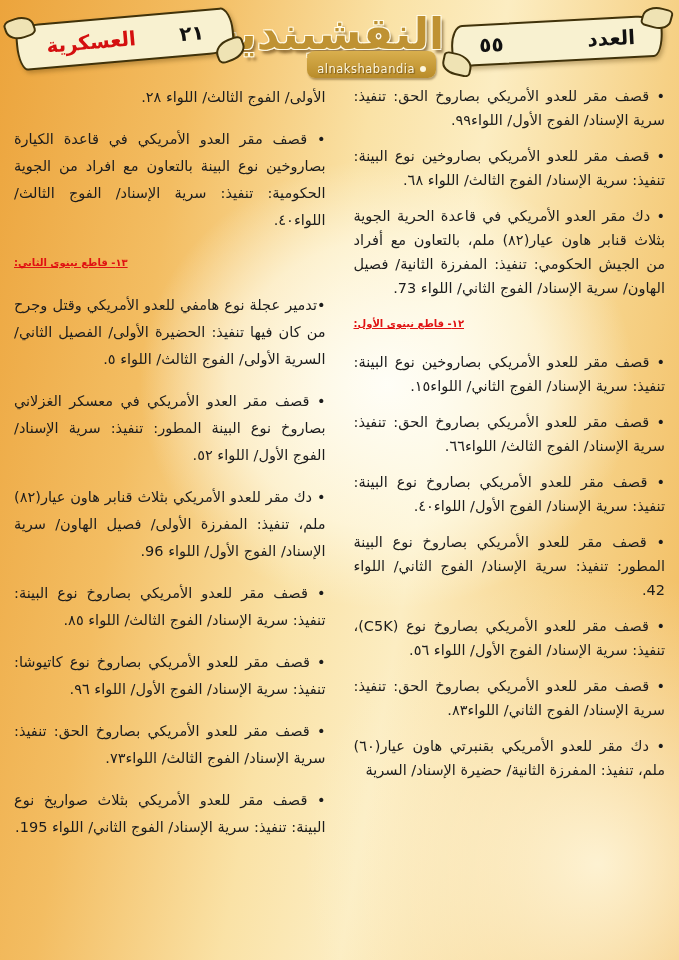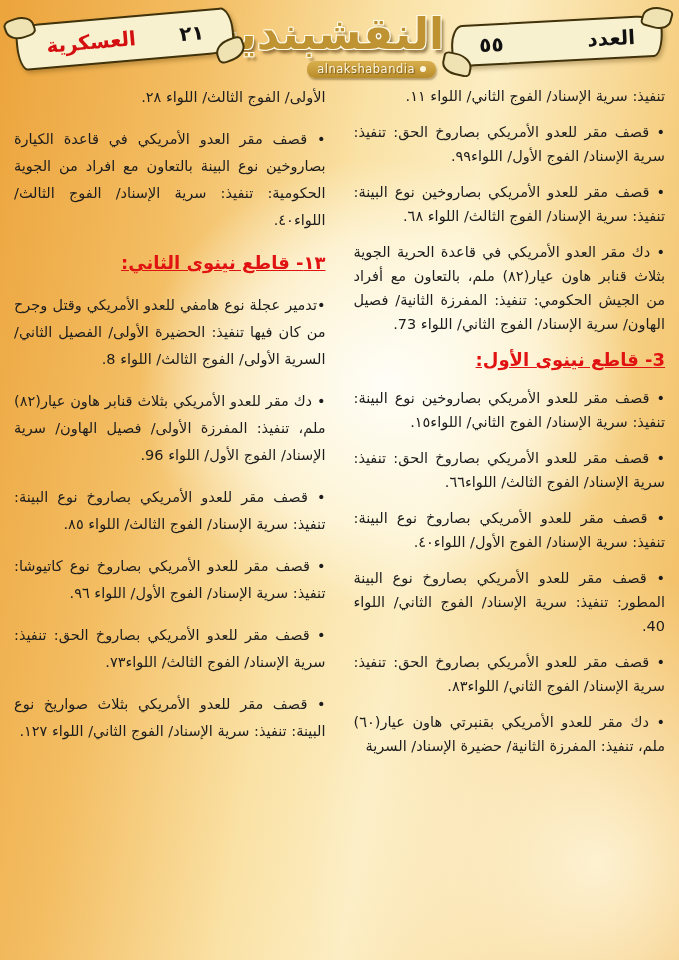--- a/index.html
+++ b/index.html
@@ -66,21 +66,21 @@
     text-shadow:
       -1px -1px 0 #fffbe8, 1px -1px 0 #fffbe8, -1px 1px 0 #fffbe8, 1px 1px 0 #fffbe8,
       3px 4px 3px rgba(80,50,5,0.55);
     letter-spacing: -2px;
     white-space: nowrap;
   }
   .logo-subtitle-wrap {
     position: absolute; right: 8px; bottom: 4px;
     background: linear-gradient(180deg, #d9af4e, #b98c2a);
     border-radius: 8px;
-    padding: 1px 10px 2px 10px;
+    padding: 11px 10px 2px 10px;
     display: flex; align-items: center; gap: 5px;
     box-shadow: 1px 2px 2px rgba(80,50,5,0.4);
   }
   .logo-dot { width: 6px; height: 6px; border-radius: 50%; background: #fdf6dd; display: inline-block; }
   .logo-subtitle {
     font-size: 11.5px; color: #fdf6dd; letter-spacing: 0.5px;
     text-shadow: 1px 1px 1px rgba(70,45,5,0.6);
   }
 
   
@@ -95,23 +95,23 @@
     font-size: 14.5px;
     text-align: justify;
     text-justify: inter-word;
     color: #1c1c1c;
   }
   .col-right .para { line-height: 24px; margin-bottom: 12px; }
   .col-left  .para { line-height: 27px; margin-bottom: 15px; }
 
   .heading {
     font-weight: bold;
-    font-size: 18px;
+    font-size: 10px;
     text-decoration: underline;
-    text-align: right;
+    text-align: left;
   }
   .col-right .heading { margin: 4px 0 14px 0; }
   .col-left  .heading { margin: 6px 0 16px 0; }
 </style>
 </head>
 <body>
 
 <div class="header">
 
   <div class="ribbon ribbon-issue">
@@ -130,38 +130,39 @@
   <div class="ribbon ribbon-section">
     <span class="black-text">٢١</span>
     <span class="red-text" style="color:#d40f0f">العسكرية</span>
   </div>
 
 </div>
 
 <div class="content">
 
   <section class="col col-right">
-    <p class="para">تنفيذ: سرية الإسناد/ الفوج الثاني/ اللواء ١١.</p>
     <p class="para">• قصف مقر للعدو الأمريكي بصاروخ الحق: تنفيذ: سرية الإسناد/ الفوج الأول/ اللواء٩٩.</p>
     <p class="para">• قصف مقر للعدو الأمريكي بصاروخين نوع البينة: تنفيذ: سرية الإسناد/ الفوج الثالث/ اللواء ٦٨.</p>
     <p class="para">• دك مقر العدو الأمريكي في قاعدة الحرية الجوية بثلاث قنابر هاون عيار(٨٢) ملم، بالتعاون مع أفراد من الجيش الحكومي: تنفيذ: المفرزة الثانية/ فصيل الهاون/ سرية الإسناد/ الفوج الثاني/ اللواء 73.</p>
-    <p class="para heading" style="color:#e01212">3- قاطع نينوى الأول:</p>
+    <p class="para heading" style="color:#e01212">١٢- قاطع نينوى الأول:</p>
     <p class="para">• قصف مقر للعدو الأمريكي بصاروخين نوع البينة: تنفيذ: سرية الإسناد/ الفوج الثاني/ اللواء١٥.</p>
     <p class="para">• قصف مقر للعدو الأمريكي بصاروخ الحق: تنفيذ: سرية الإسناد/ الفوج الثالث/ اللواء٦٦.</p>
     <p class="para">• قصف مقر للعدو الأمريكي بصاروخ نوع البينة: تنفيذ: سرية الإسناد/ الفوج الأول/ اللواء٤٠.</p>
-    <p class="para">• قصف مقر للعدو الأمريكي بصاروخ نوع البينة المطور: تنفيذ: سرية الإسناد/ الفوج الثاني/ اللواء 40.</p>
+    <p class="para">• قصف مقر للعدو الأمريكي بصاروخ نوع البينة المطور: تنفيذ: سرية الإسناد/ الفوج الثاني/ اللواء 42.</p>
+    <p class="para">• قصف مقر للعدو الأمريكي بصاروخ نوع (C5K)، تنفيذ: سرية الإسناد/ الفوج الأول/ اللواء ٥٦.</p>
     <p class="para">• قصف مقر للعدو الأمريكي بصاروخ الحق: تنفيذ: سرية الإسناد/ الفوج الثاني/ اللواء٨٣.</p>
     <p class="para">• دك مقر للعدو الأمريكي بقنبرتي هاون عيار(٦٠) ملم، تنفيذ: المفرزة الثانية/ حضيرة الإسناد/ السرية</p>
   </section>
 
   <section class="col col-left">
     <p class="para">الأولى/ الفوج الثالث/ اللواء ٢٨.</p>
     <p class="para">• قصف مقر العدو الأمريكي في قاعدة الكيارة بصاروخين نوع البينة بالتعاون مع افراد من الجوية الحكومية: تنفيذ: سرية الإسناد/ الفوج الثالث/ اللواء٤٠.</p>
     <p class="para heading" style="color:#e01212">١٣- قاطع نينوى الثاني:</p>
-    <p class="para">•تدمير عجلة نوع هامفي للعدو الأمريكي وقتل وجرح من كان فيها تنفيذ: الحضيرة الأولى/ الفصيل الثاني/ السرية الأولى/ الفوج الثالث/ اللواء 8.</p>
+    <p class="para">•تدمير عجلة نوع هامفي للعدو الأمريكي وقتل وجرح من كان فيها تنفيذ: الحضيرة الأولى/ الفصيل الثاني/ السرية الأولى/ الفوج الثالث/ اللواء ٥.</p>
+    <p class="para">• قصف مقر العدو الأمريكي في معسكر الغزلاني بصاروخ نوع البينة المطور: تنفيذ: سرية الإسناد/ الفوج الأول/ اللواء ٥٢.</p>
     <p class="para">• دك مقر للعدو الأمريكي بثلاث قنابر هاون عيار(٨٢) ملم، تنفيذ: المفرزة الأولى/ فصيل الهاون/ سرية الإسناد/ الفوج الأول/ اللواء 96.</p>
     <p class="para">• قصف مقر للعدو الأمريكي بصاروخ نوع البينة: تنفيذ: سرية الإسناد/ الفوج الثالث/ اللواء ٨٥.</p>
     <p class="para">• قصف مقر للعدو الأمريكي بصاروخ نوع كاتيوشا: تنفيذ: سرية الإسناد/ الفوج الأول/ اللواء ٩٦.</p>
     <p class="para">• قصف مقر للعدو الأمريكي بصاروخ الحق: تنفيذ: سرية الإسناد/ الفوج الثالث/ اللواء٧٣.</p>
-    <p class="para">• قصف مقر للعدو الأمريكي بثلاث صواريخ نوع البينة: تنفيذ: سرية الإسناد/ الفوج الثاني/ اللواء ١٢٧.</p>
+    <p class="para">• قصف مقر للعدو الأمريكي بثلاث صواريخ نوع البينة: تنفيذ: سرية الإسناد/ الفوج الثاني/ اللواء 195.</p>
   </section>
 
 </div>
 
 </body></html>

